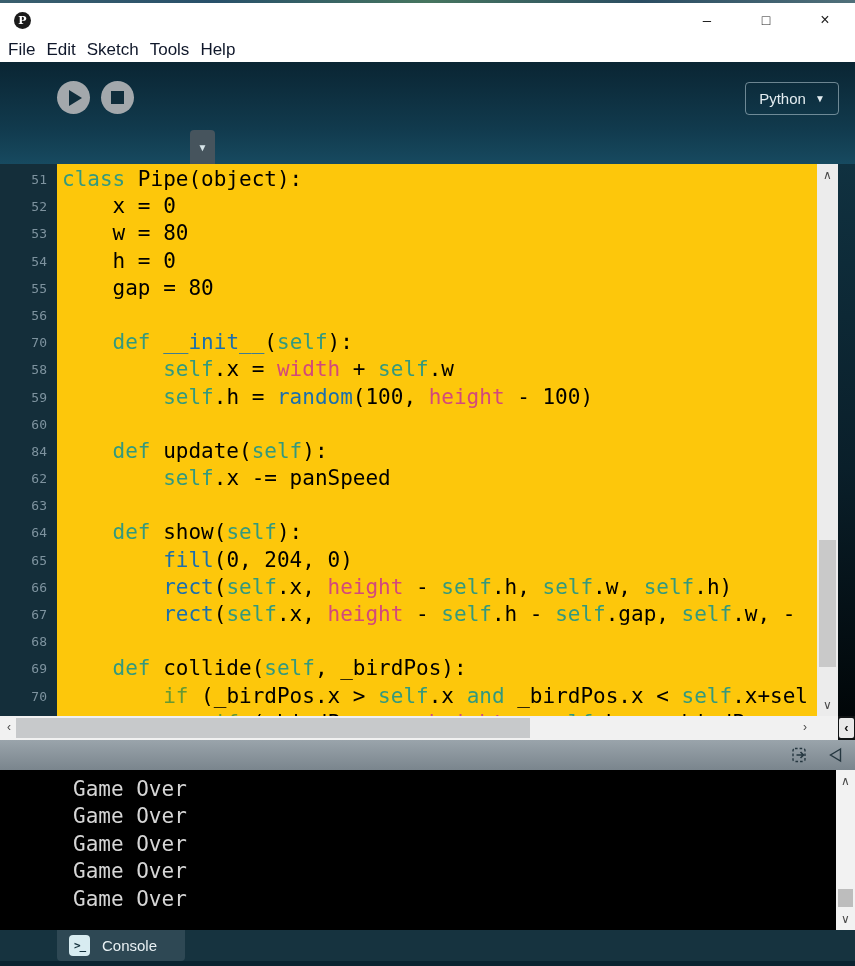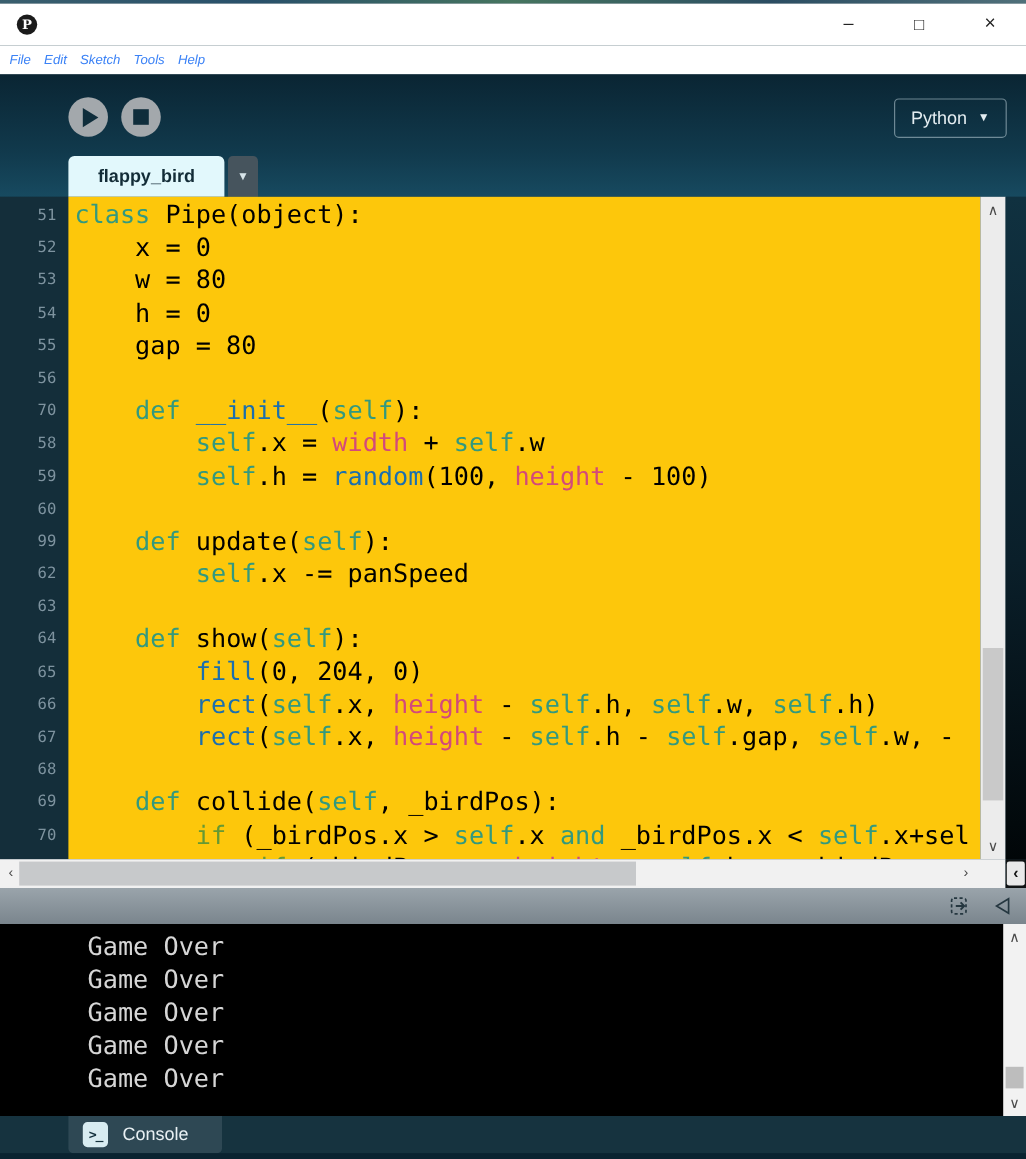--- a/index.html
+++ b/index.html
@@ -20,21 +20,21 @@
   .title { position:absolute; left:39px; top:8px; font-size:15px; color:#1c1c1c; }
   .winbtn { position:absolute; top:6px; width:22px; height:22px; text-align:center; line-height:22px;
     font-size:15px; color:#222; cursor:default; }
   .winbtn.min { left:696px; }
   .winbtn.max { left:755px; font-size:14px; }
   .winbtn.close { left:814px; font-size:16px; }
 
   
   .menubar { position:absolute; left:0; top:38px; width:855px; height:24px; background:#ffffff;
     display:flex; align-items:center; padding-left:8px; gap:11px; }
-  .menubar span { font-size:11px; color:#3b82f6;font-style:italic; }
+  .menubar span { font-size:17px; color:#0f172a; }
 
   
   .header { position:absolute; left:0; top:62px; width:855px; height:102px;
     background:linear-gradient(180deg,#0a2533 0%, #113a4d 65%, #174a60 100%); }
   .circle-btn { position:absolute; top:19px; width:33px; height:33px; border-radius:50%;
     background:#a3a8ac; display:flex; align-items:center; justify-content:center; }
   .circle-btn.play { left:57px; }
   .circle-btn.stop { left:101px; }
   .play-tri { width:0; height:0; border-left:13px solid #0f2d3b;
     border-top:8px solid transparent; border-bottom:8px solid transparent; margin-left:4px; }
@@ -128,39 +128,38 @@
     <div class="circle-btn play">
       <span class="play-tri"></span>
     </div>
     <div class="circle-btn stop">
       <span class="stop-sq"></span>
     </div>
     <div class="mode-btn">
       <span>Python</span>
       <span class="mode-arrow">▼</span>
     </div>
-    <div class="tab">flappy_bird</div>
     <div class="tab-drop">
       <span>▼</span>
     </div>
   </div>
 
   <div class="editor">
     <div class="gutter">
         <div class="ln">51</div>
         <div class="ln">52</div>
         <div class="ln">53</div>
         <div class="ln">54</div>
         <div class="ln">55</div>
         <div class="ln">56</div>
         <div class="ln">70</div>
         <div class="ln">58</div>
         <div class="ln">59</div>
         <div class="ln">60</div>
-        <div class="ln">99</div>
+        <div class="ln">84</div>
         <div class="ln">62</div>
         <div class="ln">63</div>
         <div class="ln">64</div>
         <div class="ln">65</div>
         <div class="ln">66</div>
         <div class="ln">67</div>
         <div class="ln">68</div>
         <div class="ln">69</div>
         <div class="ln">70</div>
         <div class="ln">71</div>

